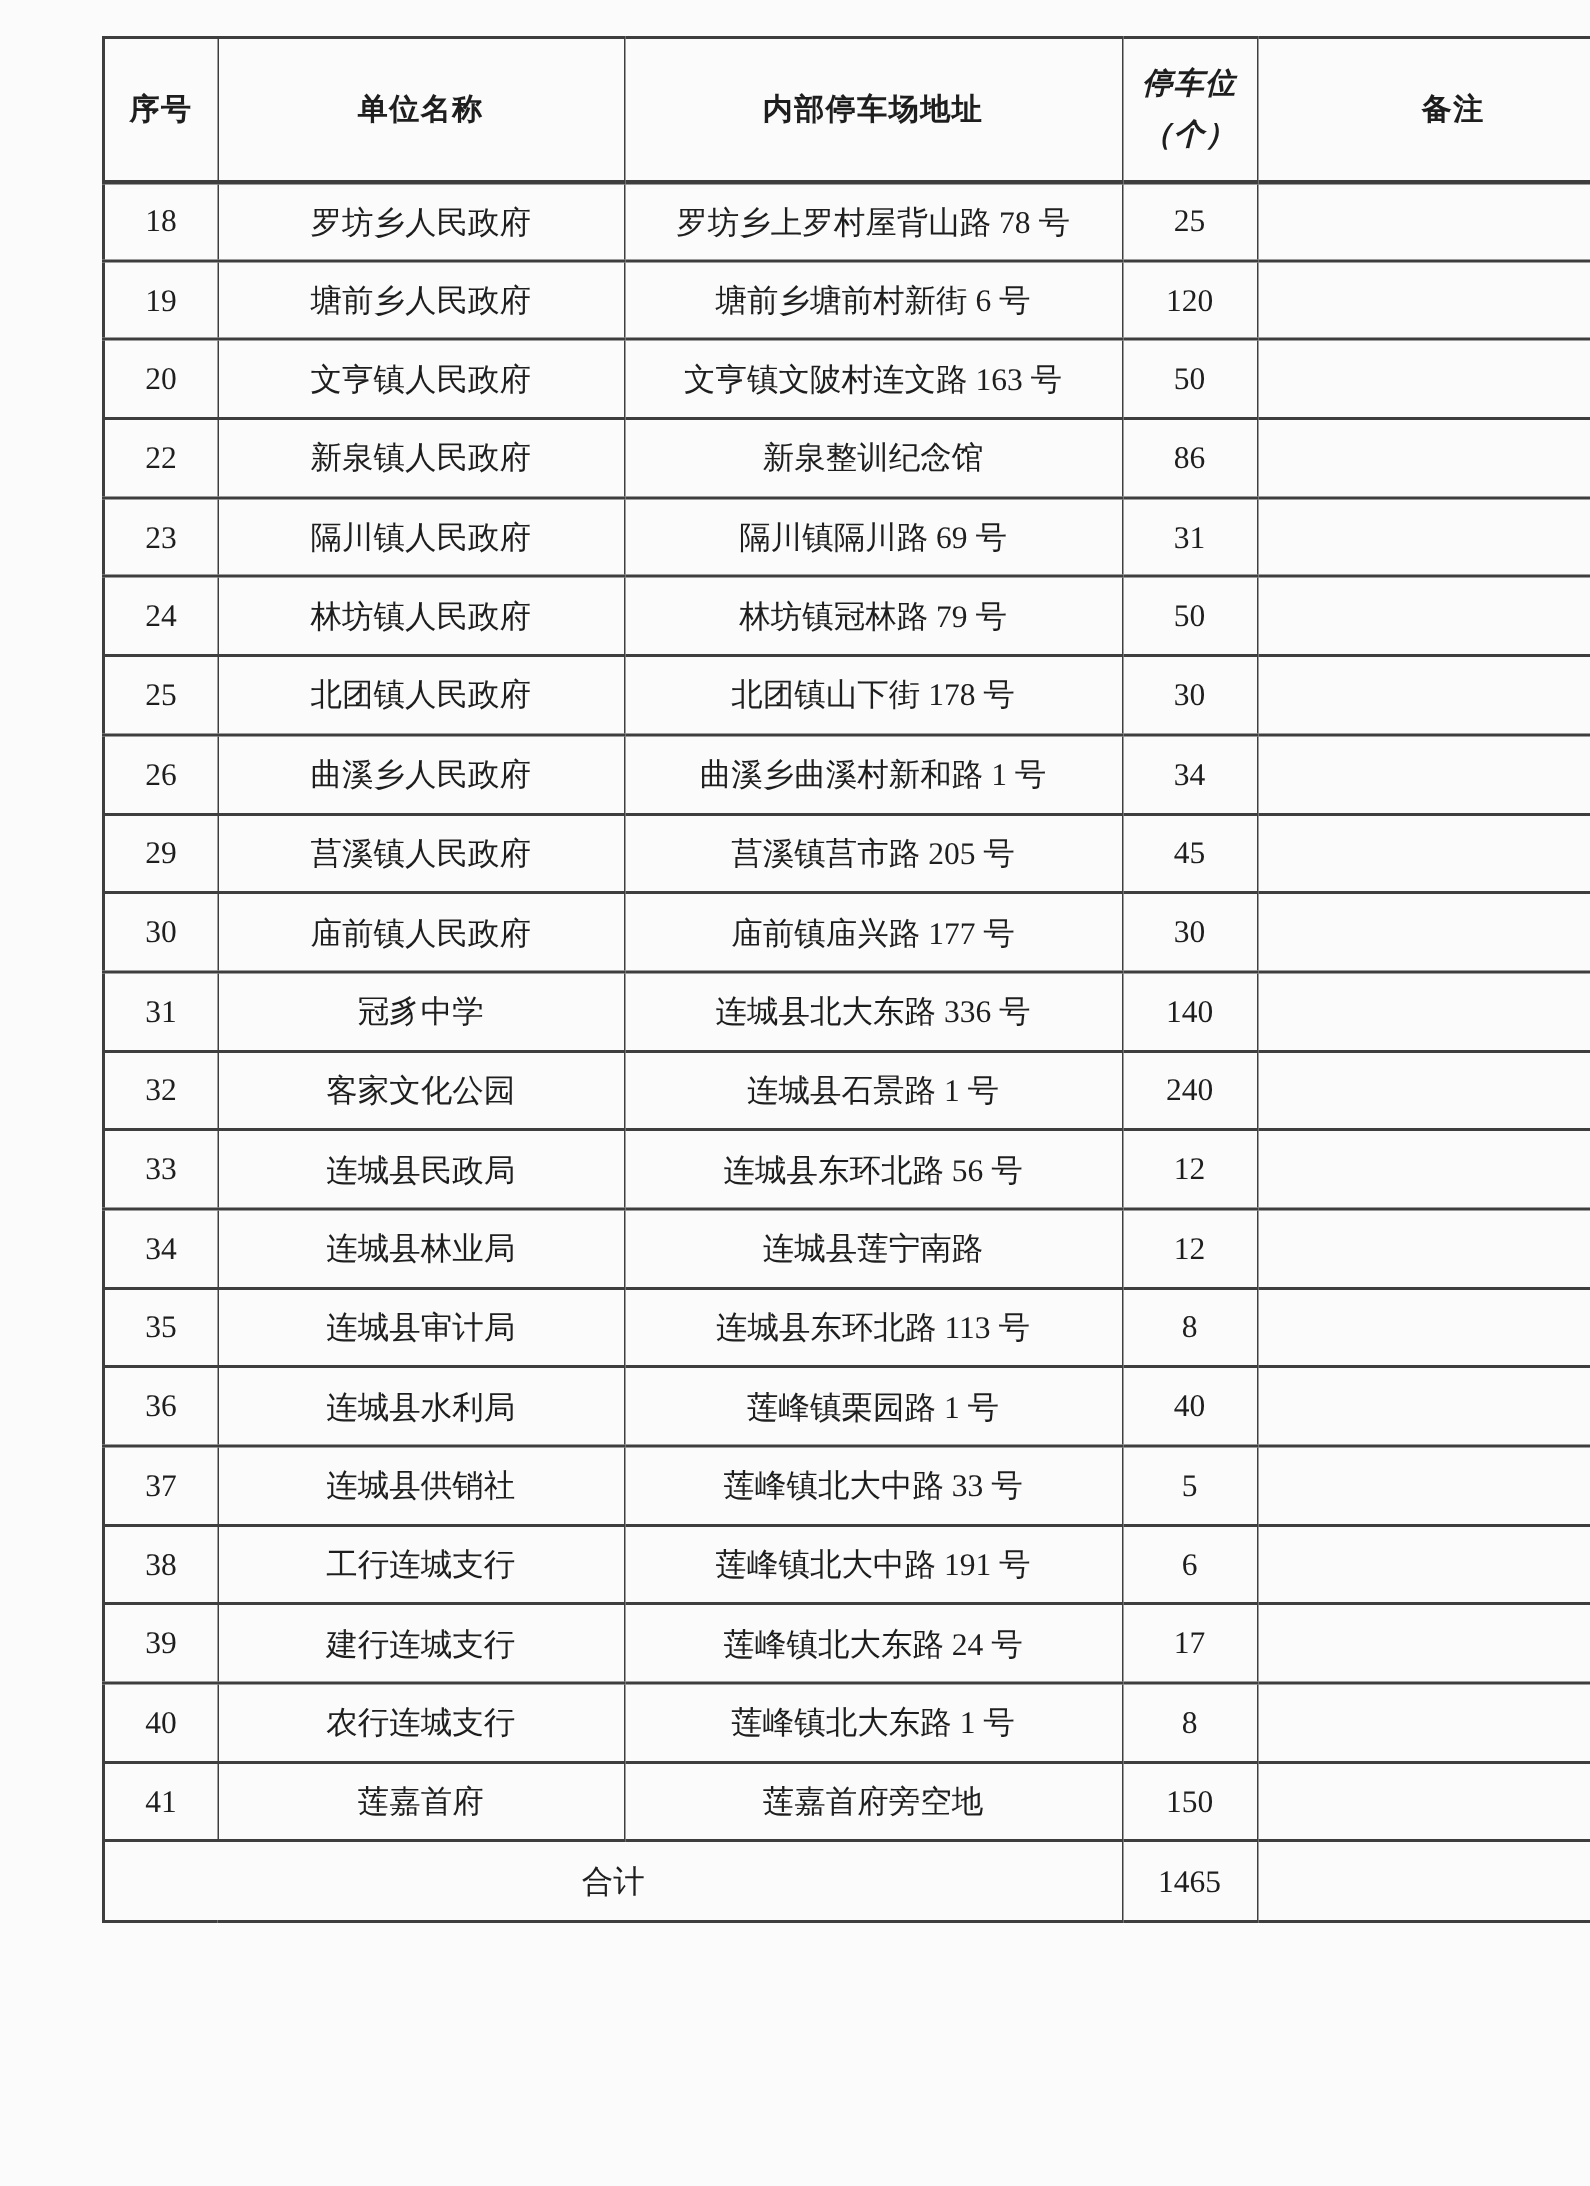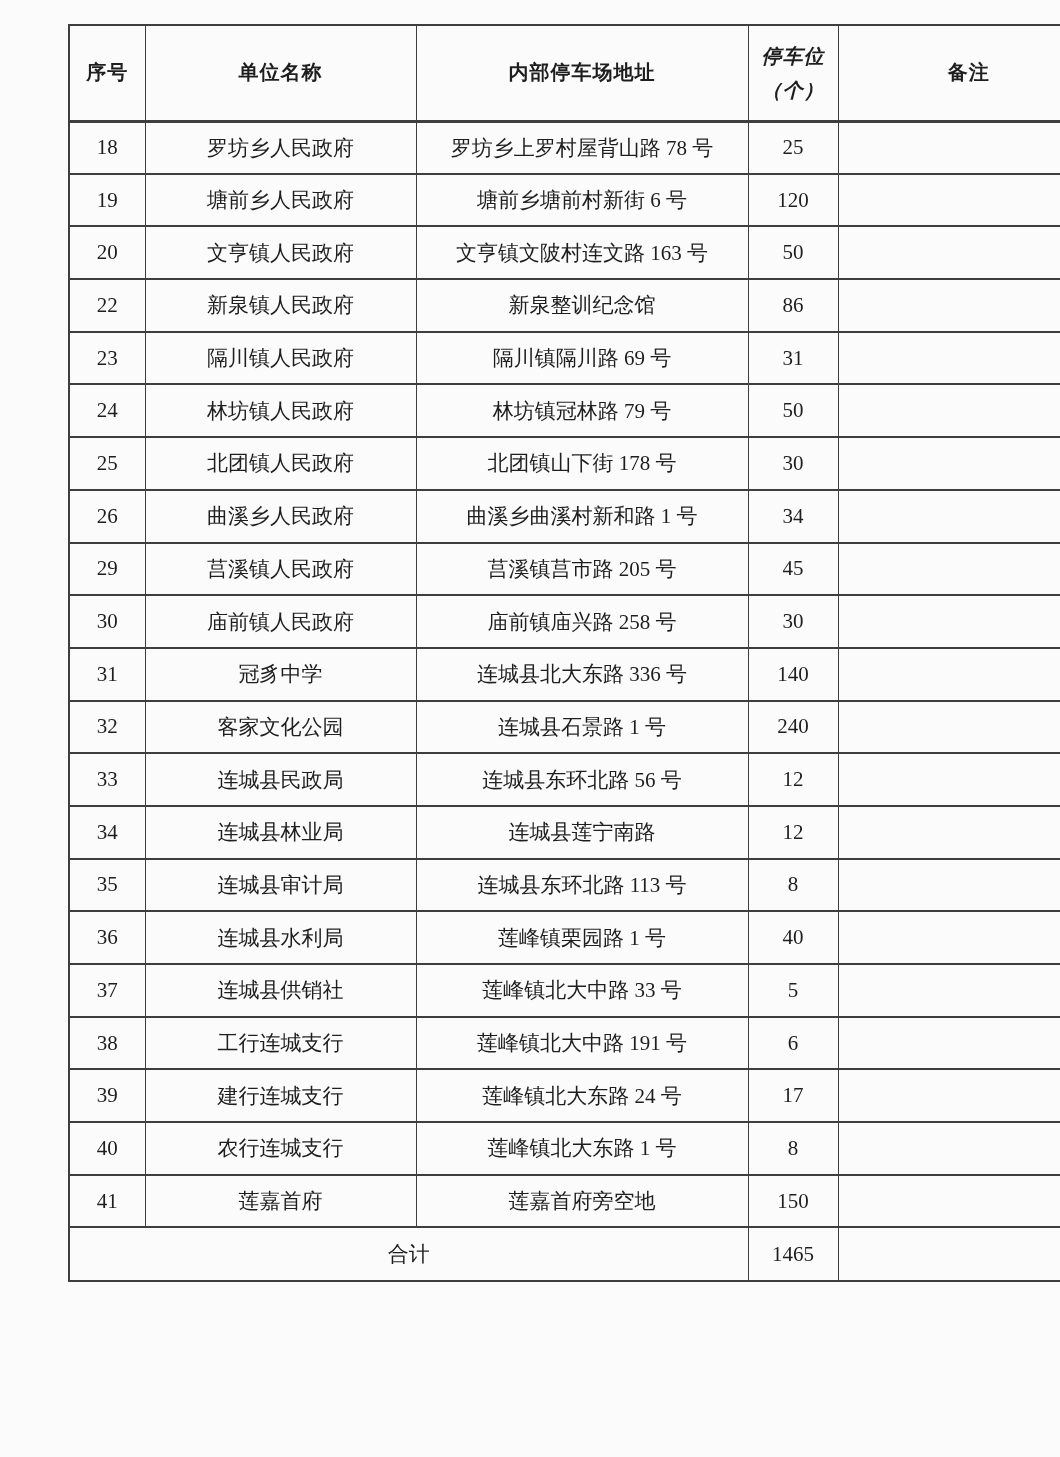--- a/index.html
+++ b/index.html
@@ -138,21 +138,21 @@
         <tr class="data-row">
     <td>29</td>
     <td>莒溪镇人民政府</td>
     <td>莒溪镇莒市路 205 号</td>
     <td>45</td>
     <td></td>
   </tr>
         <tr class="data-row">
     <td>30</td>
     <td>庙前镇人民政府</td>
-    <td>庙前镇庙兴路 258 号</td>
+    <td>庙前镇庙兴路 177 号</td>
     <td>30</td>
     <td></td>
   </tr>
         <tr class="data-row">
     <td>31</td>
     <td>冠豸中学</td>
     <td>连城县北大东路 336 号</td>
     <td>140</td>
     <td></td>
   </tr>

